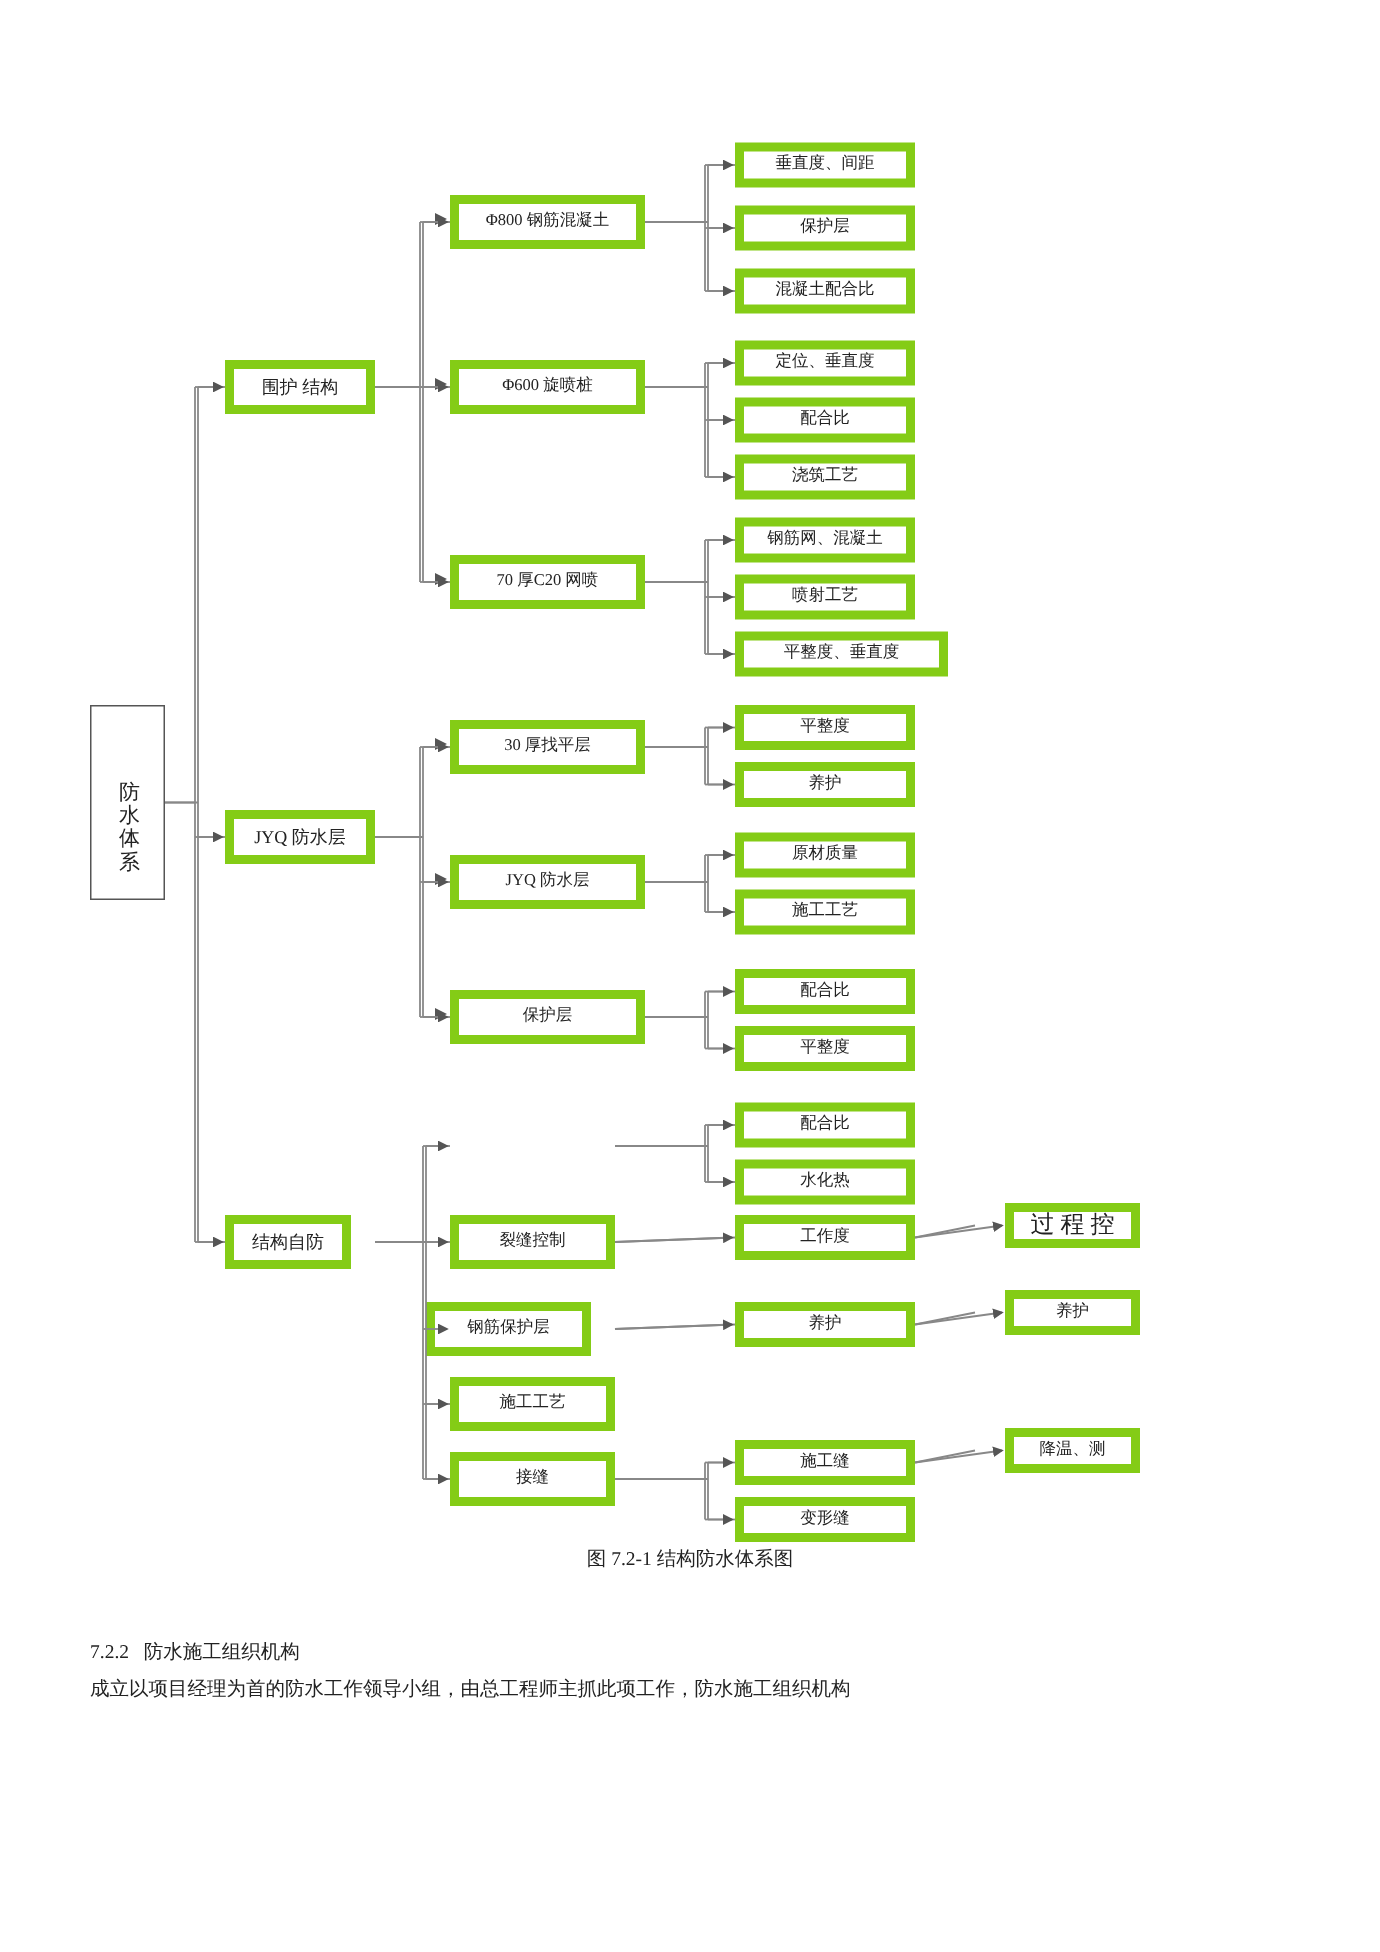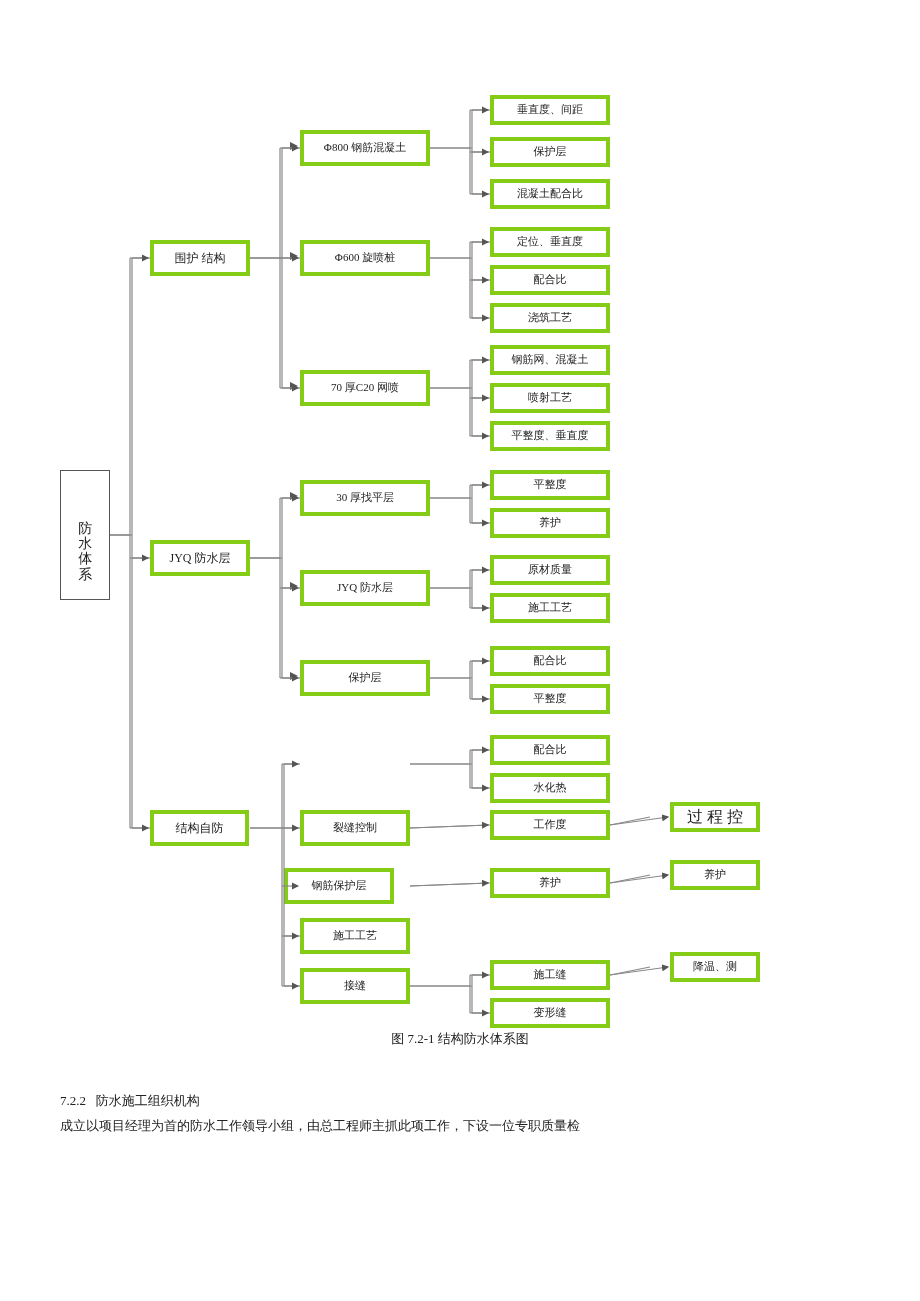--- a/index.html
+++ b/index.html
@@ -22,21 +22,21 @@
 
     .diagram-area {
       position: relative;
       width: 860px;
       height: 980px;
     }
 
     
     .box {
       position: absolute;
-      border: 4px solid #84cc16;
+      border: 6px solid #84cc16;
       background: #fff;
       display: flex;
       align-items: center;
       justify-content: center;
       text-align: center;
       font-size: 12px;
       line-height: 1.4;
     }
 
     .box-vertical {
@@ -186,21 +186,21 @@
 
     <div class="box box-vertical" style="left:30px; top:430px; width:50px; height:130px; border:1px solid #555; font-size:14px; letter-spacing:6px;">防
 水
 体
 系</div>
 
     <div class="box" style="left:120px; top:200px; width:100px; height:36px;">围护 结构</div>
 
     <div class="box" style="left:120px; top:500px; width:100px; height:36px;">JYQ 防水层</div>
 
-    <div class="box" style="left:120px; top:770px; width:99px; height:36px;">结构自防</div>
+    <div class="box" style="left:120px; top:770px; width:84px; height:36px;">结构自防</div>
 
     <div class="box" style="left:270px; top:90px; width:130px; height:36px; font-size:11px;">Φ800 钢筋混凝土</div>
 
     <div class="box" style="left:270px; top:200px; width:130px; height:36px; font-size:11px;">Φ600 旋喷桩</div>
 
     <div class="box" style="left:270px; top:330px; width:130px; height:36px; font-size:11px;">70 厚C20 网喷</div>
 
     <div class="box" style="left:270px; top:440px; width:130px; height:36px; font-size:11px;">30 厚找平层</div>
 
     <div class="box" style="left:270px; top:530px; width:130px; height:36px; font-size:11px;">JYQ 防水层</div>
@@ -225,21 +225,21 @@
     <div class="box" style="left:460px; top:187px; width:120px; height:30px; font-size:11px;">定位、垂直度</div>
 
     <div class="box" style="left:460px; top:225px; width:120px; height:30px; font-size:11px;">配合比</div>
 
     <div class="box" style="left:460px; top:263px; width:120px; height:30px; font-size:11px;">浇筑工艺</div>
 
     <div class="box" style="left:460px; top:305px; width:120px; height:30px; font-size:11px;">钢筋网、混凝土</div>
 
     <div class="box" style="left:460px; top:343px; width:120px; height:30px; font-size:11px;">喷射工艺</div>
 
-    <div class="box" style="left:460px; top:381px; width:120px; height:30px; font-size:11px;">平整度、垂直度</div>
+    <div class="box" style="left:460px; top:381px; width:142px; height:30px; font-size:11px;">平整度、垂直度</div>
 
     <div class="box" style="left:460px; top:430px; width:120px; height:30px; font-size:11px;">平整度</div>
 
     <div class="box" style="left:460px; top:468px; width:120px; height:30px; font-size:11px;">养护</div>
 
     <div class="box" style="left:460px; top:515px; width:120px; height:30px; font-size:11px;">原材质量</div>
 
     <div class="box" style="left:460px; top:553px; width:120px; height:30px; font-size:11px;">施工工艺</div>
 
     <div class="box" style="left:460px; top:606px; width:120px; height:30px; font-size:11px;">配合比</div>
@@ -355,14 +355,14 @@
   </div>
 
   <p class="caption">图 7.2-1 结构防水体系图</p>
 </div>
 
 <div style="padding: 0 30px;">
   <p class="section-title">
     <span>7.2.2</span>&nbsp;&nbsp;
     <span>防水施工组织机构</span>
   </p>
-  <p class="section-content">成立以项目经理为首的防水工作领导小组，由总工程师主抓此项工作，下设一位专职质量检</p>
+  <p class="section-content">成立以项目经理为首的防水工作领导小组，由总工程师主抓此项工作，防水施工组织机构</p>
 </div>
 
 </body></html>

